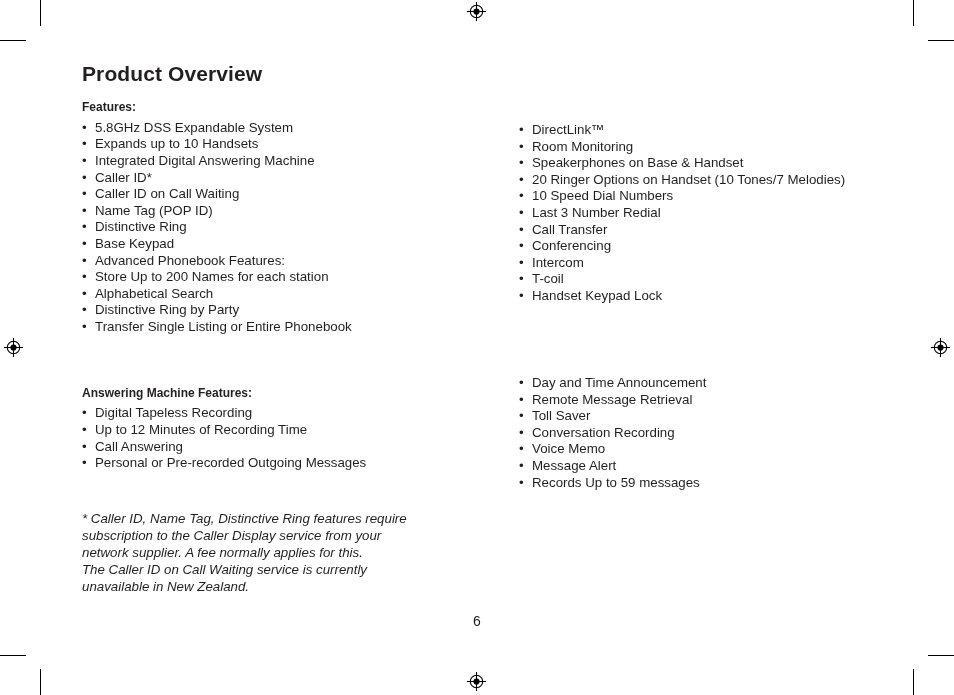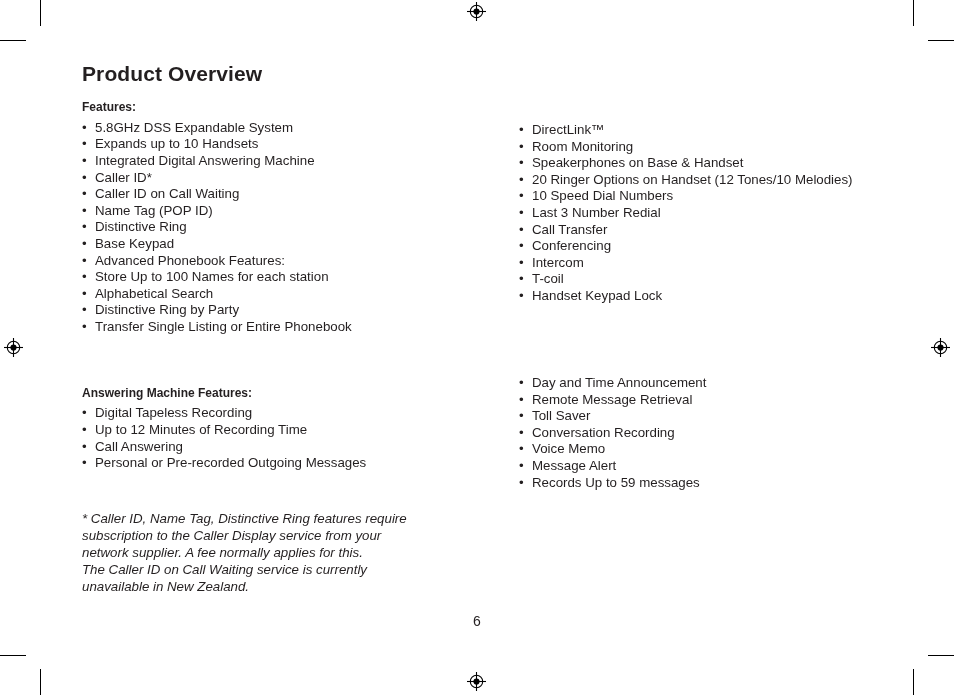--- a/index.html
+++ b/index.html
@@ -192,21 +192,21 @@
       <ul class="bullets lvl1">
           <li><span class="bullet-dot">•</span><span class="li-text">5.8GHz DSS Expandable System</span></li>
           <li><span class="bullet-dot">•</span><span class="li-text">Expands up to 10 Handsets</span></li>
           <li><span class="bullet-dot">•</span><span class="li-text">Integrated Digital Answering Machine</span></li>
           <li><span class="bullet-dot">•</span><span class="li-text">Caller ID*</span></li>
           <li class="lvl2"><span class="bullet-dot">•</span><span class="li-text">Caller ID on Call Waiting</span></li>
           <li class="lvl2"><span class="bullet-dot">•</span><span class="li-text">Name Tag (POP ID)</span></li>
           <li class="lvl2"><span class="bullet-dot">•</span><span class="li-text">Distinctive Ring</span></li>
           <li><span class="bullet-dot">•</span><span class="li-text">Base Keypad</span></li>
           <li><span class="bullet-dot">•</span><span class="li-text">Advanced Phonebook Features:</span></li>
-          <li class="lvl2"><span class="bullet-dot">•</span><span class="li-text">Store Up to 100 Names for each station</span></li>
+          <li class="lvl2"><span class="bullet-dot">•</span><span class="li-text">Store Up to 200 Names for each station</span></li>
           <li class="lvl2"><span class="bullet-dot">•</span><span class="li-text">Alphabetical Search</span></li>
           <li class="lvl2"><span class="bullet-dot">•</span><span class="li-text">Distinctive Ring by Party</span></li>
           <li class="lvl2"><span class="bullet-dot">•</span><span class="li-text">Transfer Single Listing or Entire Phonebook</span></li>
         </ul>
 
       <div class="spacer-sm"></div>
       <div style="height:40px;"></div>
 
       <h2 class="section-title">Answering Machine Features:</h2>
       <ul class="bullets lvl1">
@@ -217,21 +217,21 @@
         </ul>
     </div>
 
     <div class="col-right-top">
       <ul class="bullets">
           <li><span class="bullet-dot">•</span><span class="li-text">DirectLink™</span></li>
           <li><span class="bullet-dot">•</span><span class="li-text">Room Monitoring</span></li>
           <li><span class="bullet-dot">•</span><span class="li-text">Speakerphones on Base &amp; Handset</span></li>
           <li class="justify">
             <span class="bullet-dot">•</span>
-            <span class="li-text">20 Ringer Options on Handset (12 Tones/10 Melodies)</span>
+            <span class="li-text">20 Ringer Options on Handset (10 Tones/7 Melodies)</span>
           </li>
           <li><span class="bullet-dot">•</span><span class="li-text">10 Speed Dial Numbers</span></li>
           <li><span class="bullet-dot">•</span><span class="li-text">Last 3 Number Redial</span></li>
           <li><span class="bullet-dot">•</span><span class="li-text">Call Transfer</span></li>
           <li><span class="bullet-dot">•</span><span class="li-text">Conferencing</span></li>
           <li><span class="bullet-dot">•</span><span class="li-text">Intercom</span></li>
           <li><span class="bullet-dot">•</span><span class="li-text">T-coil</span></li>
           <li><span class="bullet-dot">•</span><span class="li-text">Handset Keypad Lock</span></li>
         </ul>
     </div>

